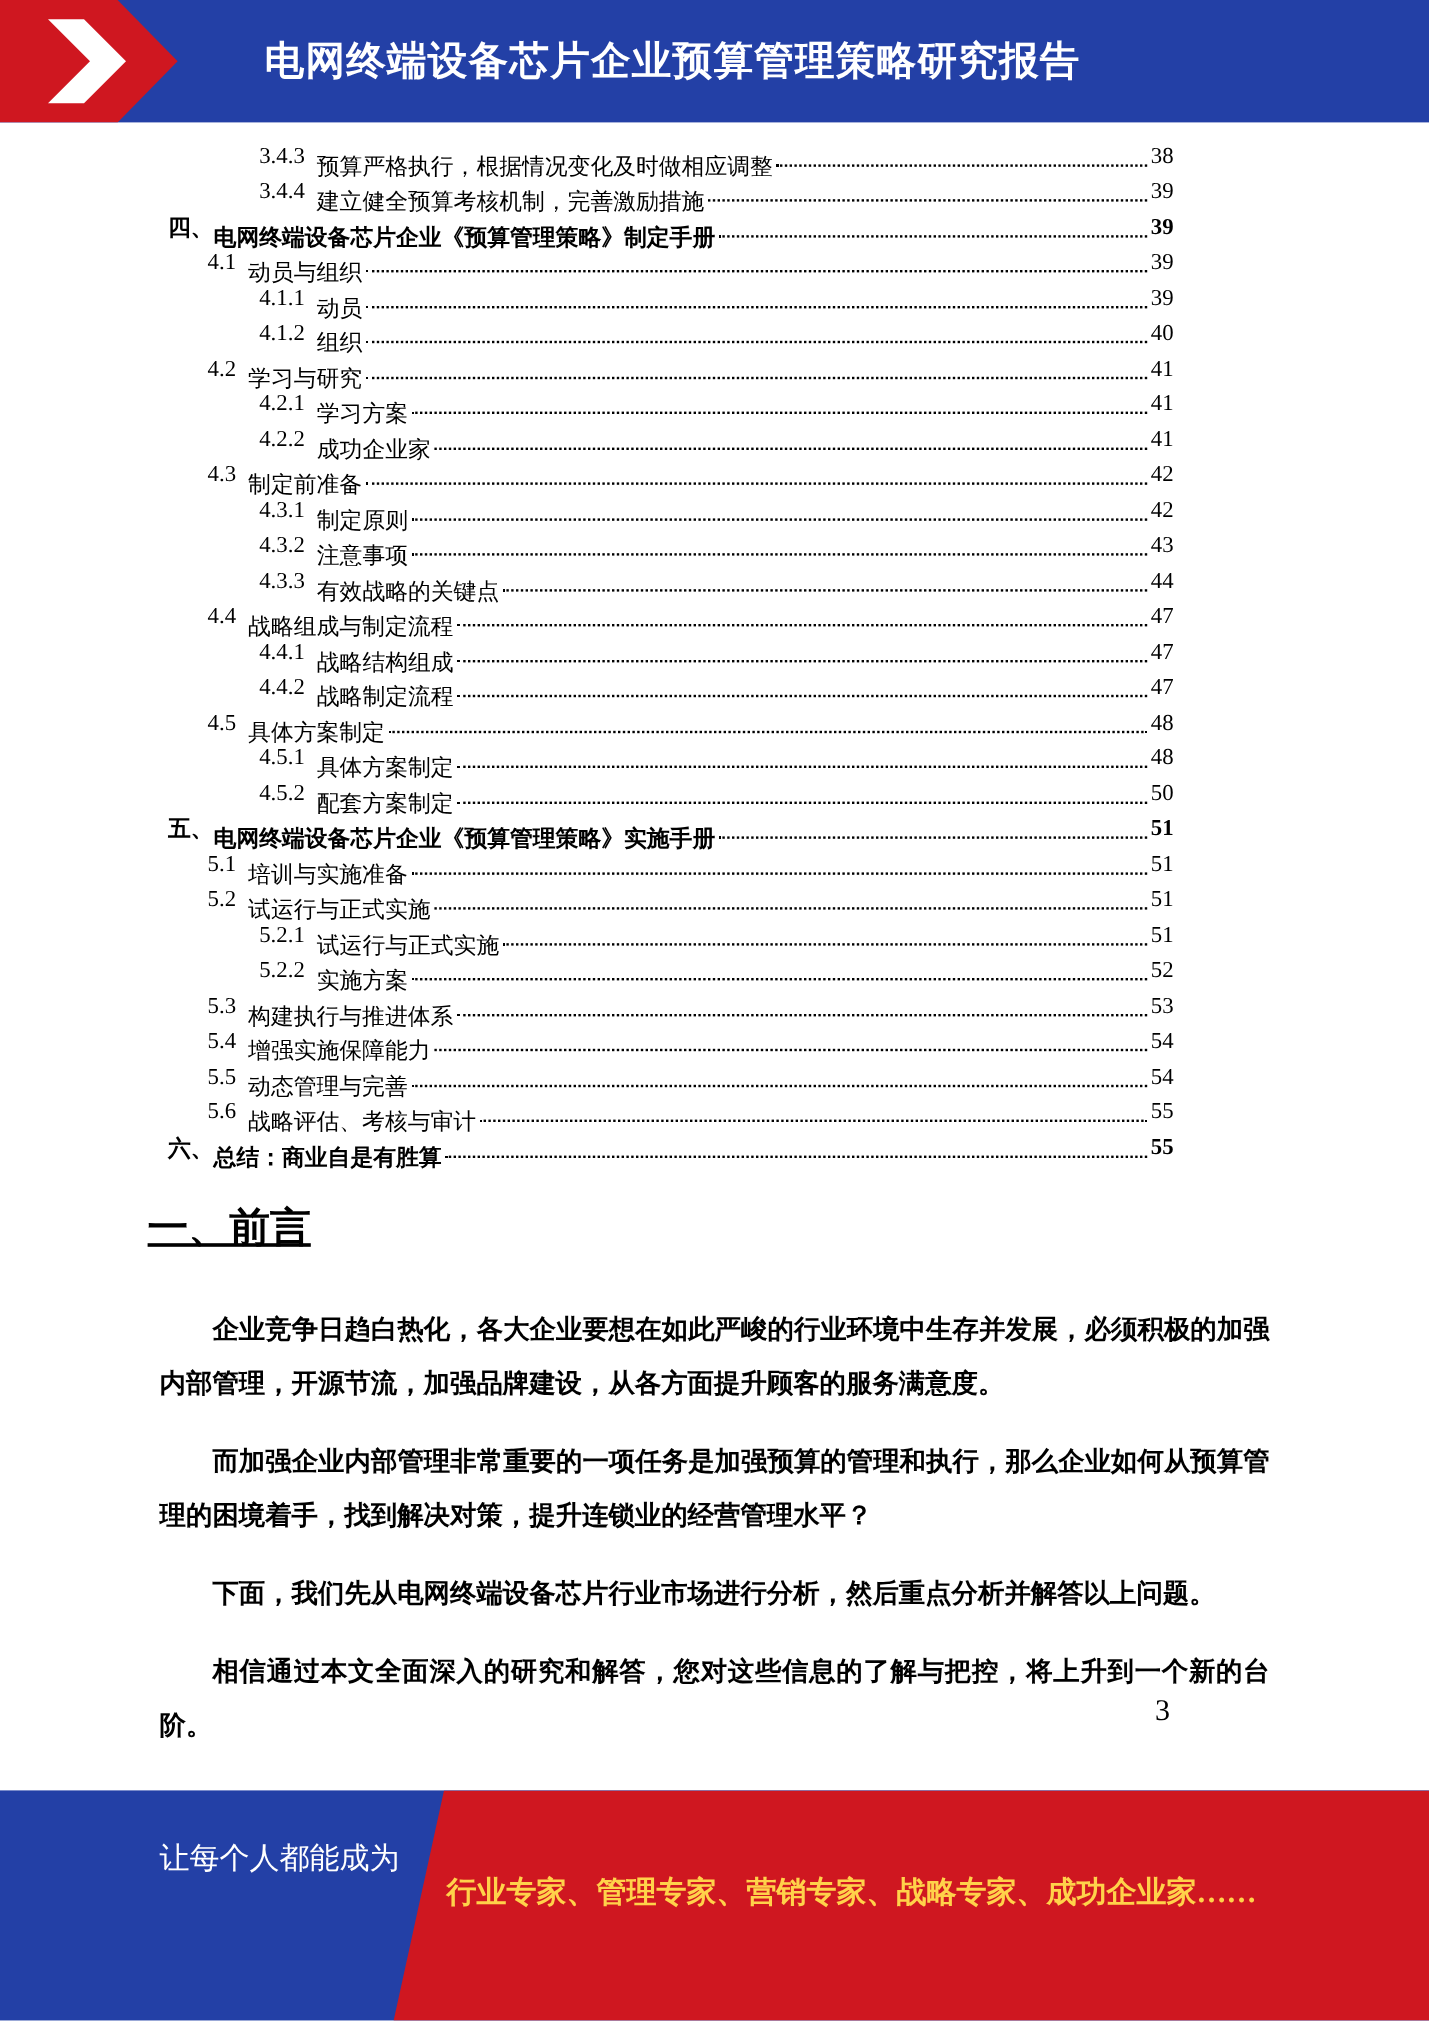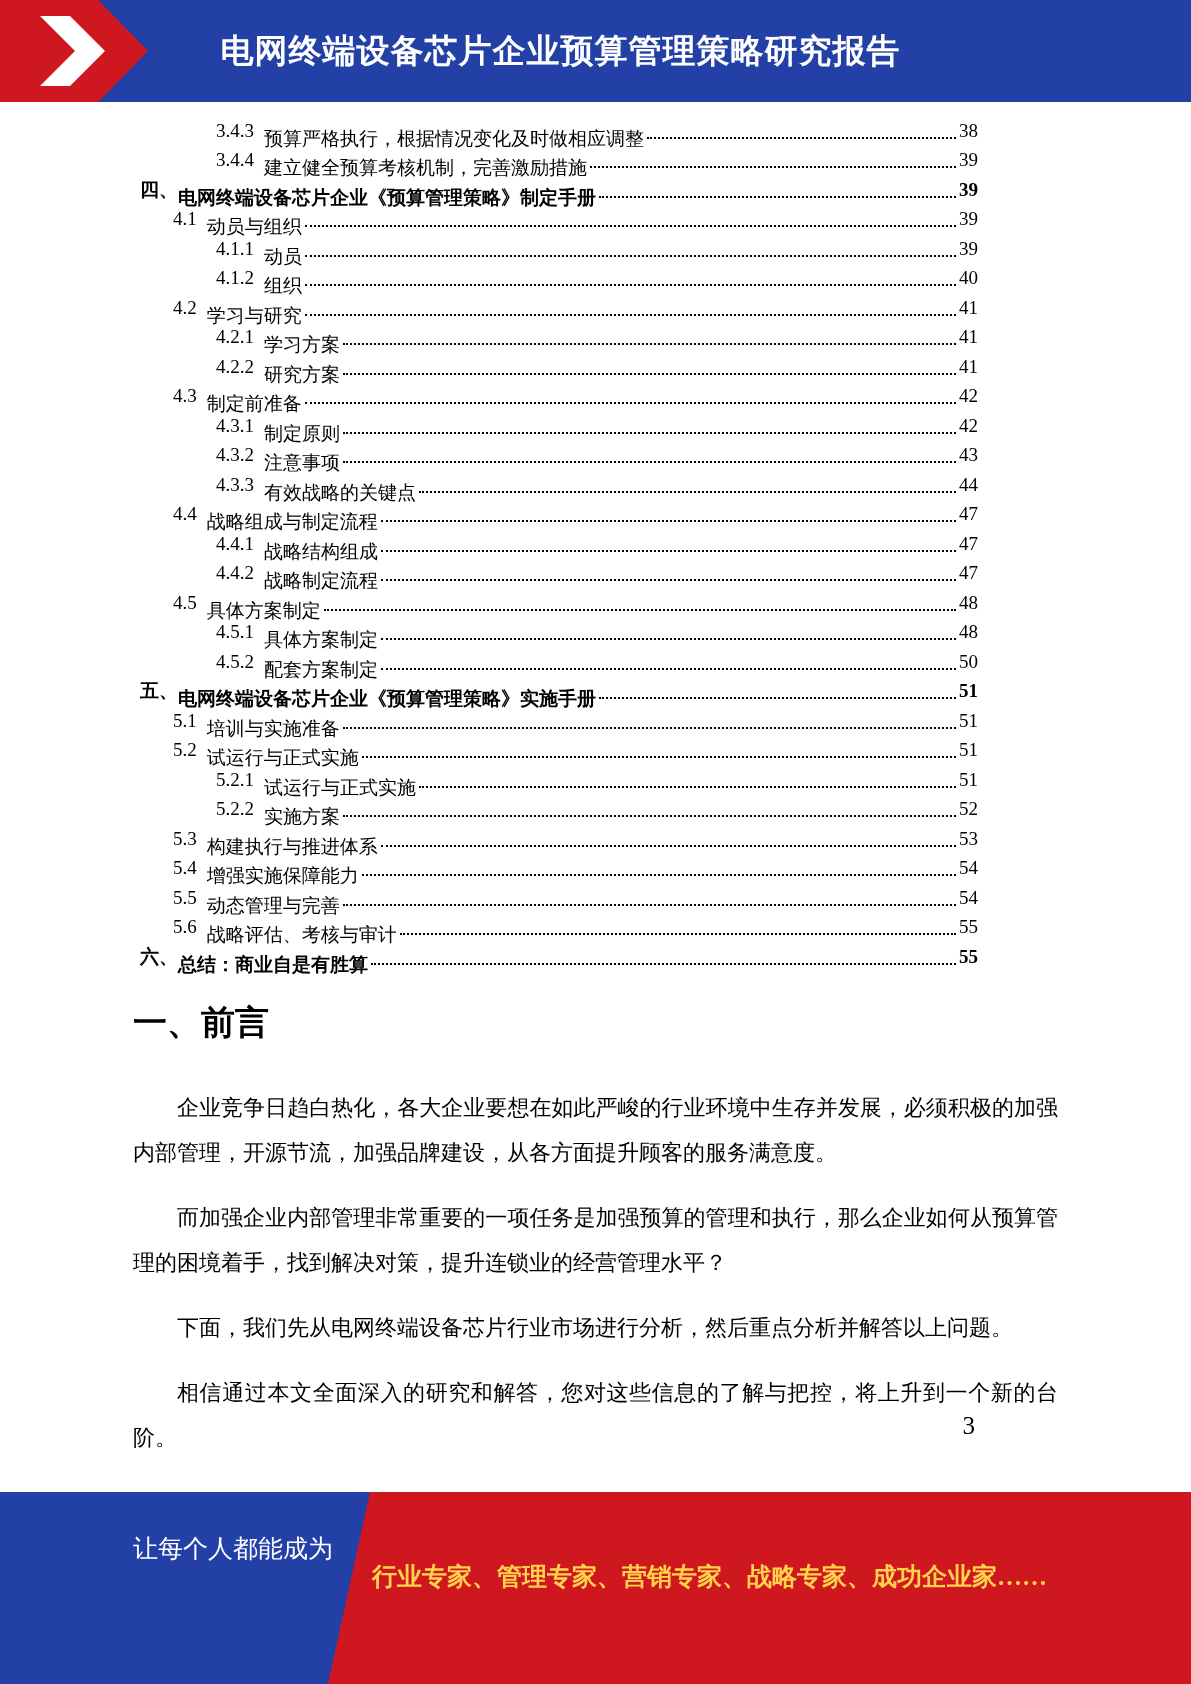--- a/index.html
+++ b/index.html
@@ -24,26 +24,26 @@
   .toc-row.lvl2{padding-left:33px;}
   .toc-row.lvl3{padding-left:76px;justify-content:center;}
   .toc-num{white-space:nowrap;margin-right:10px;}
   .toc-row.lvl1 .toc-num{margin-right:0;}
   .toc-title{white-space:nowrap;margin-top:16px;}
   .toc-dots{flex:1;min-width:12px;border-bottom:2px dotted #000;align-self:flex-end;margin:0 3px 7px 3px;}
   .toc-page{white-space:nowrap;}
 
   
   .section-heading{
-    position:absolute;top:1000px;left:133px;margin:0;
-    font-family:"Liberation Sans","DejaVu Sans",sans-serif;font-size:34px;font-weight:700;
-  }
-
-  
-  .body-text{position:absolute;top:1085px;left:133px;width:925px;font-size:22px;line-height:45px;text-align:justify;}
+    position:absolute;top:1000px;left:123px;margin:0;
+    font-family:"Liberation Sans","DejaVu Sans",sans-serif;font-size:34px;font-weight:700;text-decoration:underline;
+  }
+
+  
+  .body-text{position:absolute;top:1085px;left:133px;width:925px;font-size:22px;line-height:45px;text-align:justify;font-weight:bold;}
   .body-text p{margin:0 0 20px 0;text-indent:2em;}
 
   
   .page-number{position:absolute;top:1412px;right:216px;font-size:25px;}
 
   
   .footer{position:absolute;bottom:0;left:0;width:100%;height:192px;background:#2340A6;}
   .footer-band{position:absolute;left:0;top:0;width:100%;height:100%;}
   .footer-left{
     position:absolute;left:133px;top:40px;color:#ffffff;font-size:25px;white-space:nowrap;
@@ -112,21 +112,21 @@
         <span class="toc-page">41</span>
       </div>
       <div class="toc-row lvl3">
         <span class="toc-num">4.2.1</span>
         <span class="toc-title">学习方案</span>
         <span class="toc-dots"></span>
         <span class="toc-page">41</span>
       </div>
       <div class="toc-row lvl3">
         <span class="toc-num">4.2.2</span>
-        <span class="toc-title">研究方案</span>
+        <span class="toc-title">成功企业家</span>
         <span class="toc-dots"></span>
         <span class="toc-page">41</span>
       </div>
       <div class="toc-row lvl2">
         <span class="toc-num">4.3</span>
         <span class="toc-title">制定前准备</span>
         <span class="toc-dots"></span>
         <span class="toc-page">42</span>
       </div>
       <div class="toc-row lvl3">

